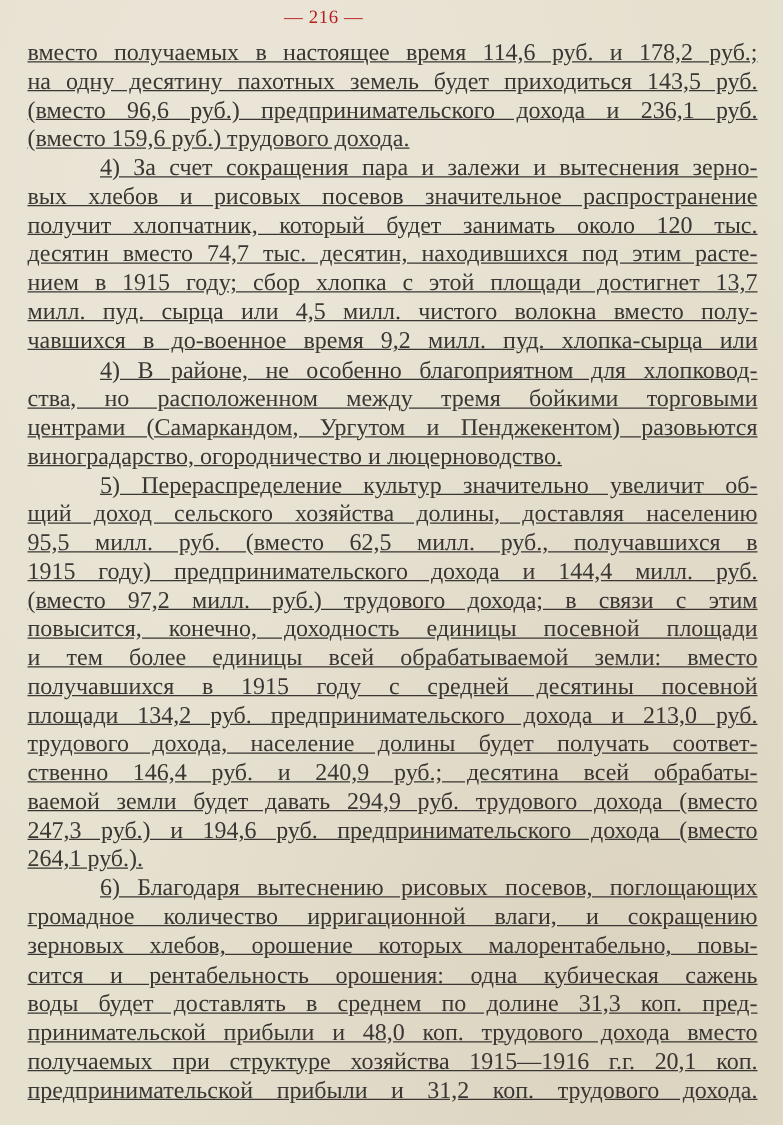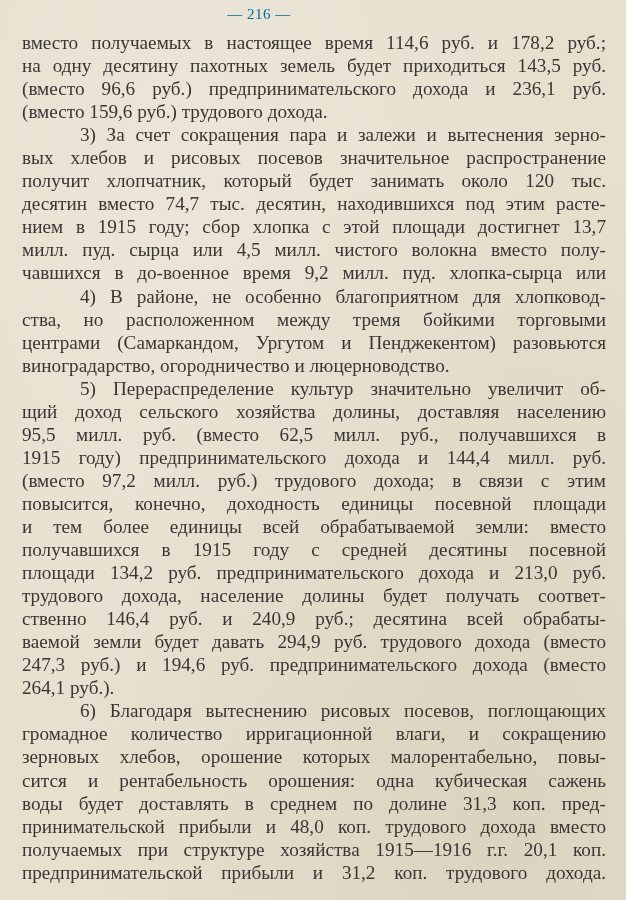--- a/index.html
+++ b/index.html
@@ -7,51 +7,52 @@
     width: 626px; height: 900px; overflow: hidden;
     background: #e6e0cf;
     background-image: radial-gradient(ellipse at 30% 20%, rgba(255,255,255,0.18), rgba(0,0,0,0) 60%),
                       radial-gradient(ellipse at 80% 90%, rgba(120,100,60,0.10), rgba(0,0,0,0) 60%);
     font-family: "Liberation Serif", "DejaVu Serif", serif;
     color: #3a3633;
   }
   .page { position: relative; width: 626px; height: 900px; }
   .page-number {
     position: absolute; top: 6px; left: 0; width: 518px;
-    text-align: center; font-size: 15px; color: #0369a1; letter-spacing: 0.5px;
+    text-align: center; font-size: 15px; color: #b91c1c; letter-spacing: 0.5px;
   }
   .body-text {
     position: absolute; top: 31px; left: 22px; width: 584px;
     font-size: 19.2px; line-height: 23.05px;
   }
   .line {
     display: block; white-space: nowrap;
     text-align: justify; text-align-last: justify;
     height: 23.05px;
+    text-decoration: underline;
   }
   .line.last { text-align-last: left; }
   .line.indent { padding-left: 58px; }
 </style>
 </head>
 <body>
 
 <div class="page">
   <div class="page-number">— 216 —</div>
 
   <div class="body-text">
 
     <div>
       <span class="line">вместо получаемых в настоящее время 114,6 руб. и 178,2 руб.;</span>
       <span class="line">на одну десятину пахотных земель будет приходиться 143,5 руб.</span>
       <span class="line">(вместо 96,6 руб.) предпринимательского дохода и 236,1 руб.</span>
       <span class="line last">(вместо 159,6 руб.) трудового дохода.</span>
     </div>
 
     <div>
-      <span class="line indent">3) За счет сокращения пара и залежи и вытеснения зерно-</span>
+      <span class="line indent">4) За счет сокращения пара и залежи и вытеснения зерно-</span>
       <span class="line">вых хлебов и рисовых посевов значительное распространение</span>
       <span class="line">получит хлопчатник, который будет занимать около 120 тыс.</span>
       <span class="line">десятин вместо 74,7 тыс. десятин, находившихся под этим расте-</span>
       <span class="line">нием в 1915 году; сбор хлопка с этой площади достигнет 13,7</span>
       <span class="line">милл. пуд. сырца или 4,5 милл. чистого волокна вместо полу-</span>
       <span class="line">чавшихся в до-военное время 9,2 милл. пуд. хлопка-сырца или</span>
     </div>
 
     <div>
       <span class="line indent">4) В районе, не особенно благоприятном для хлопковод-</span>

